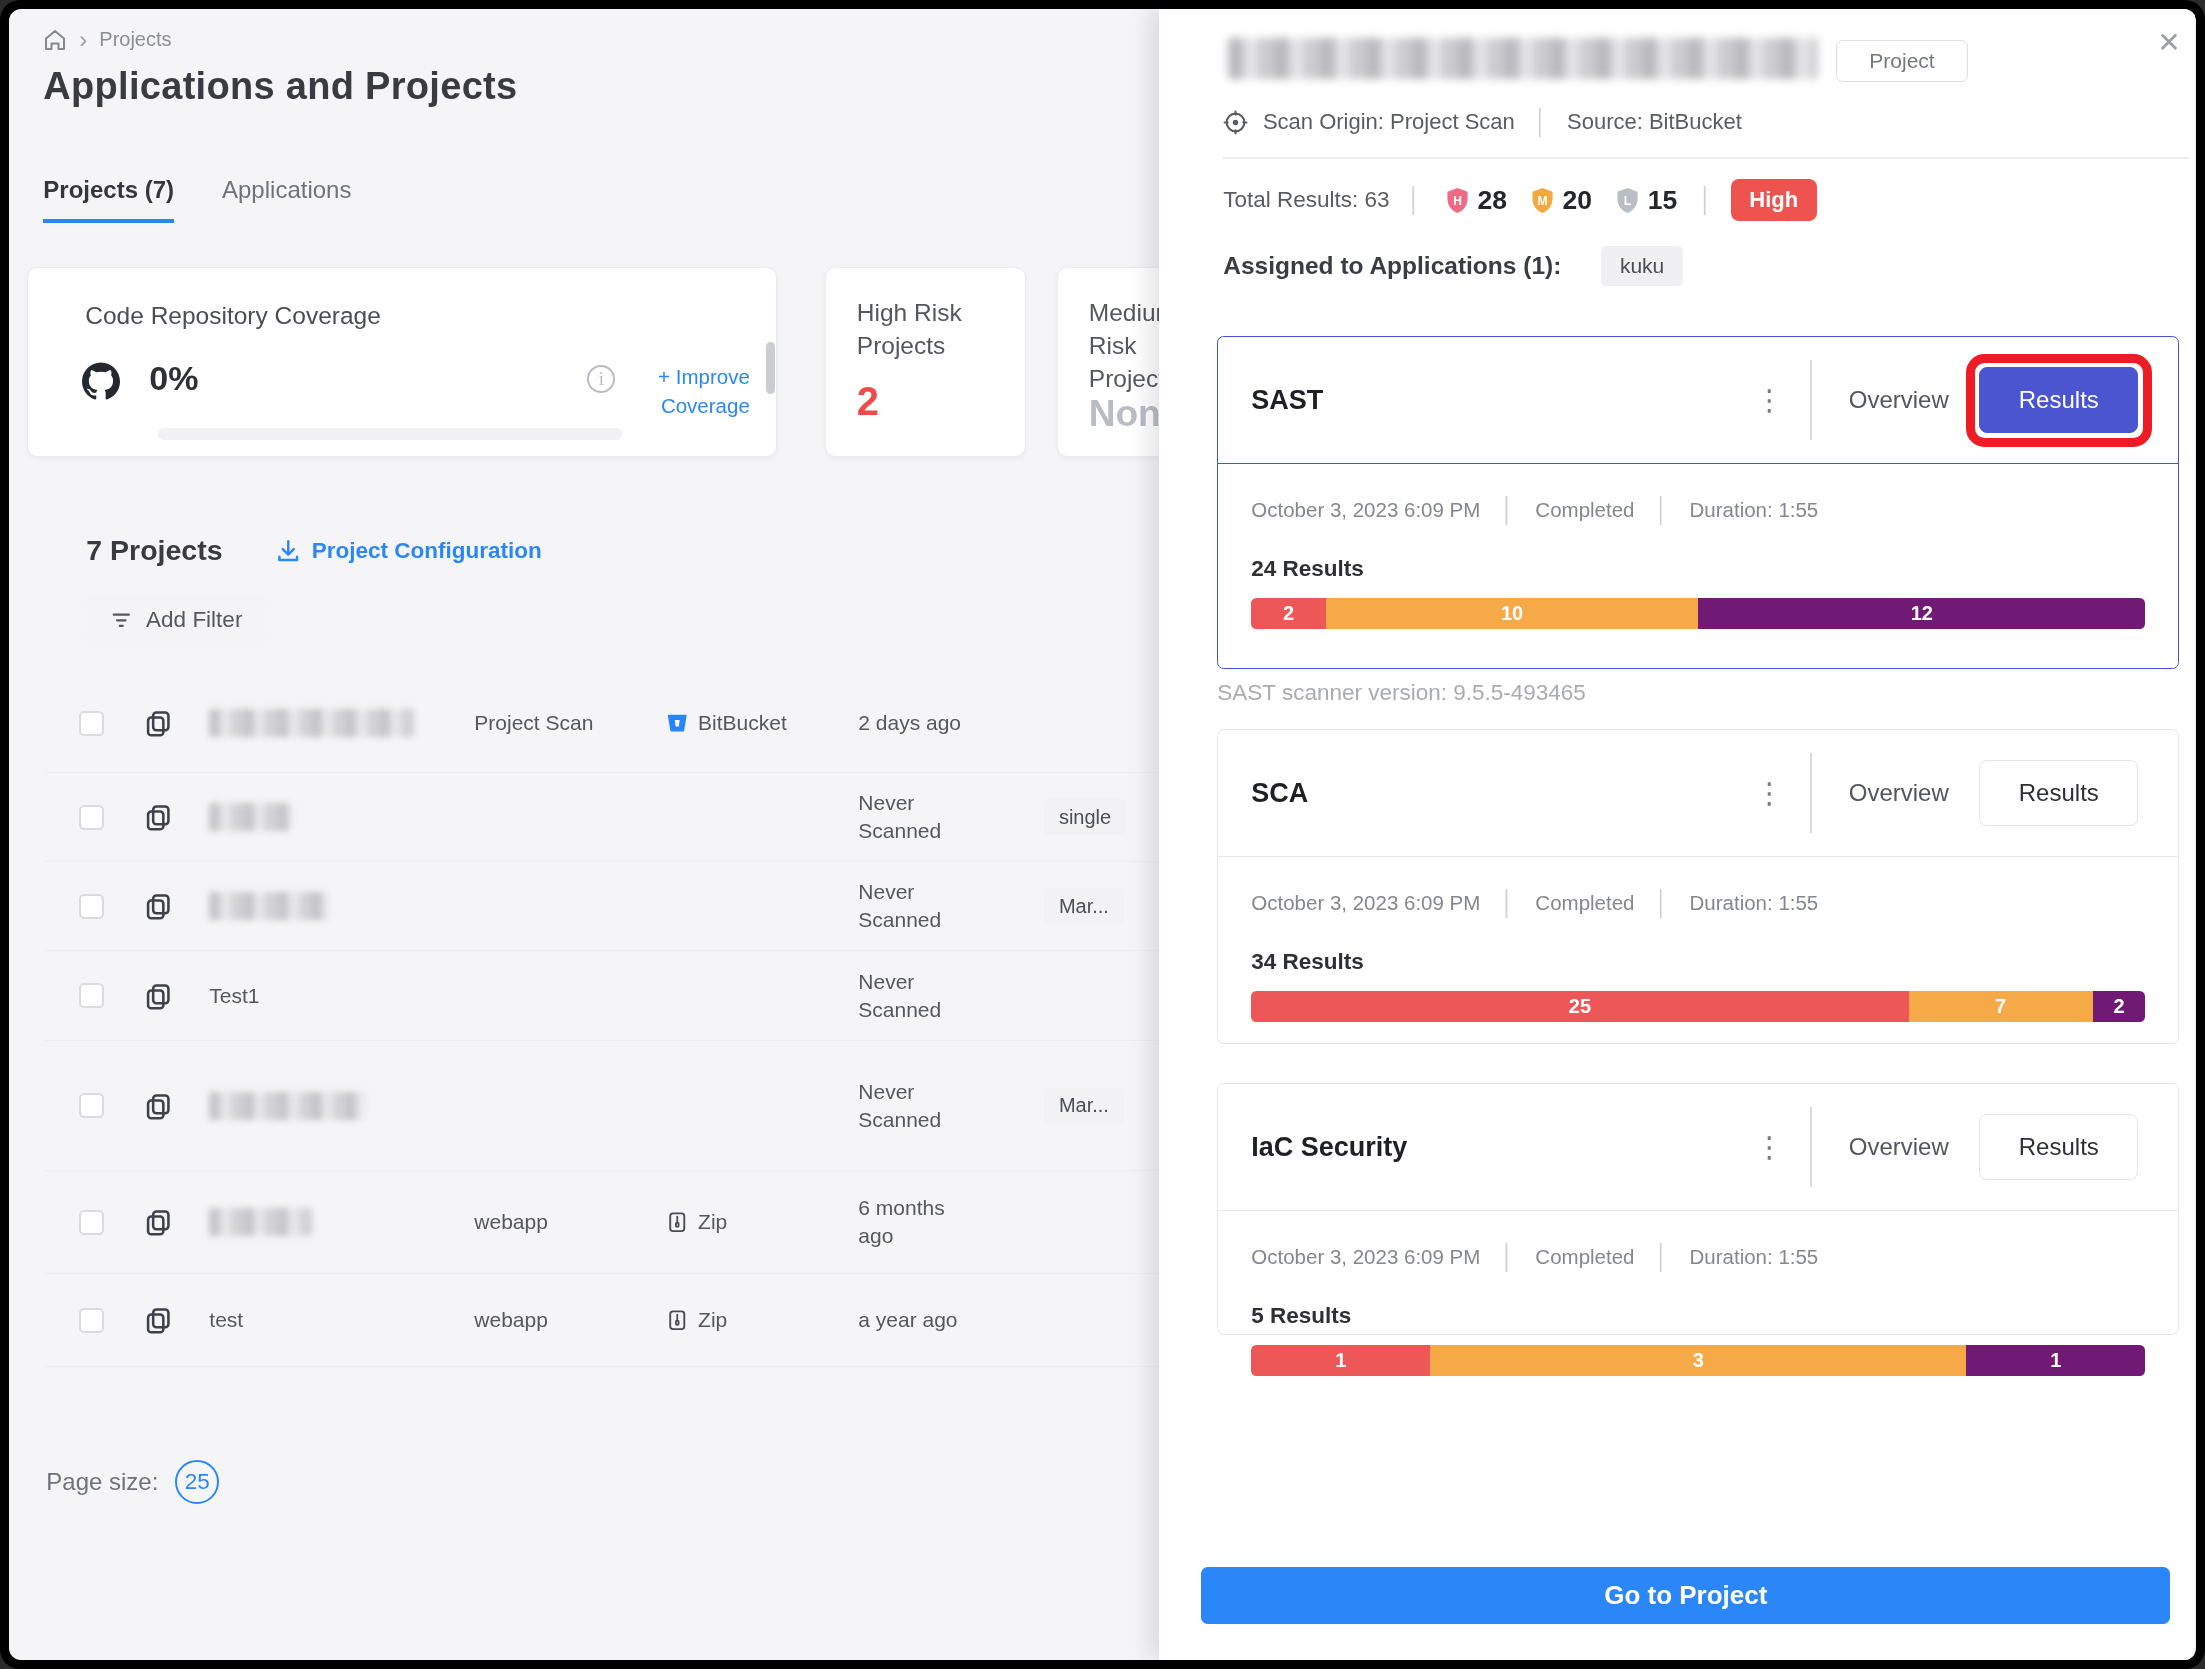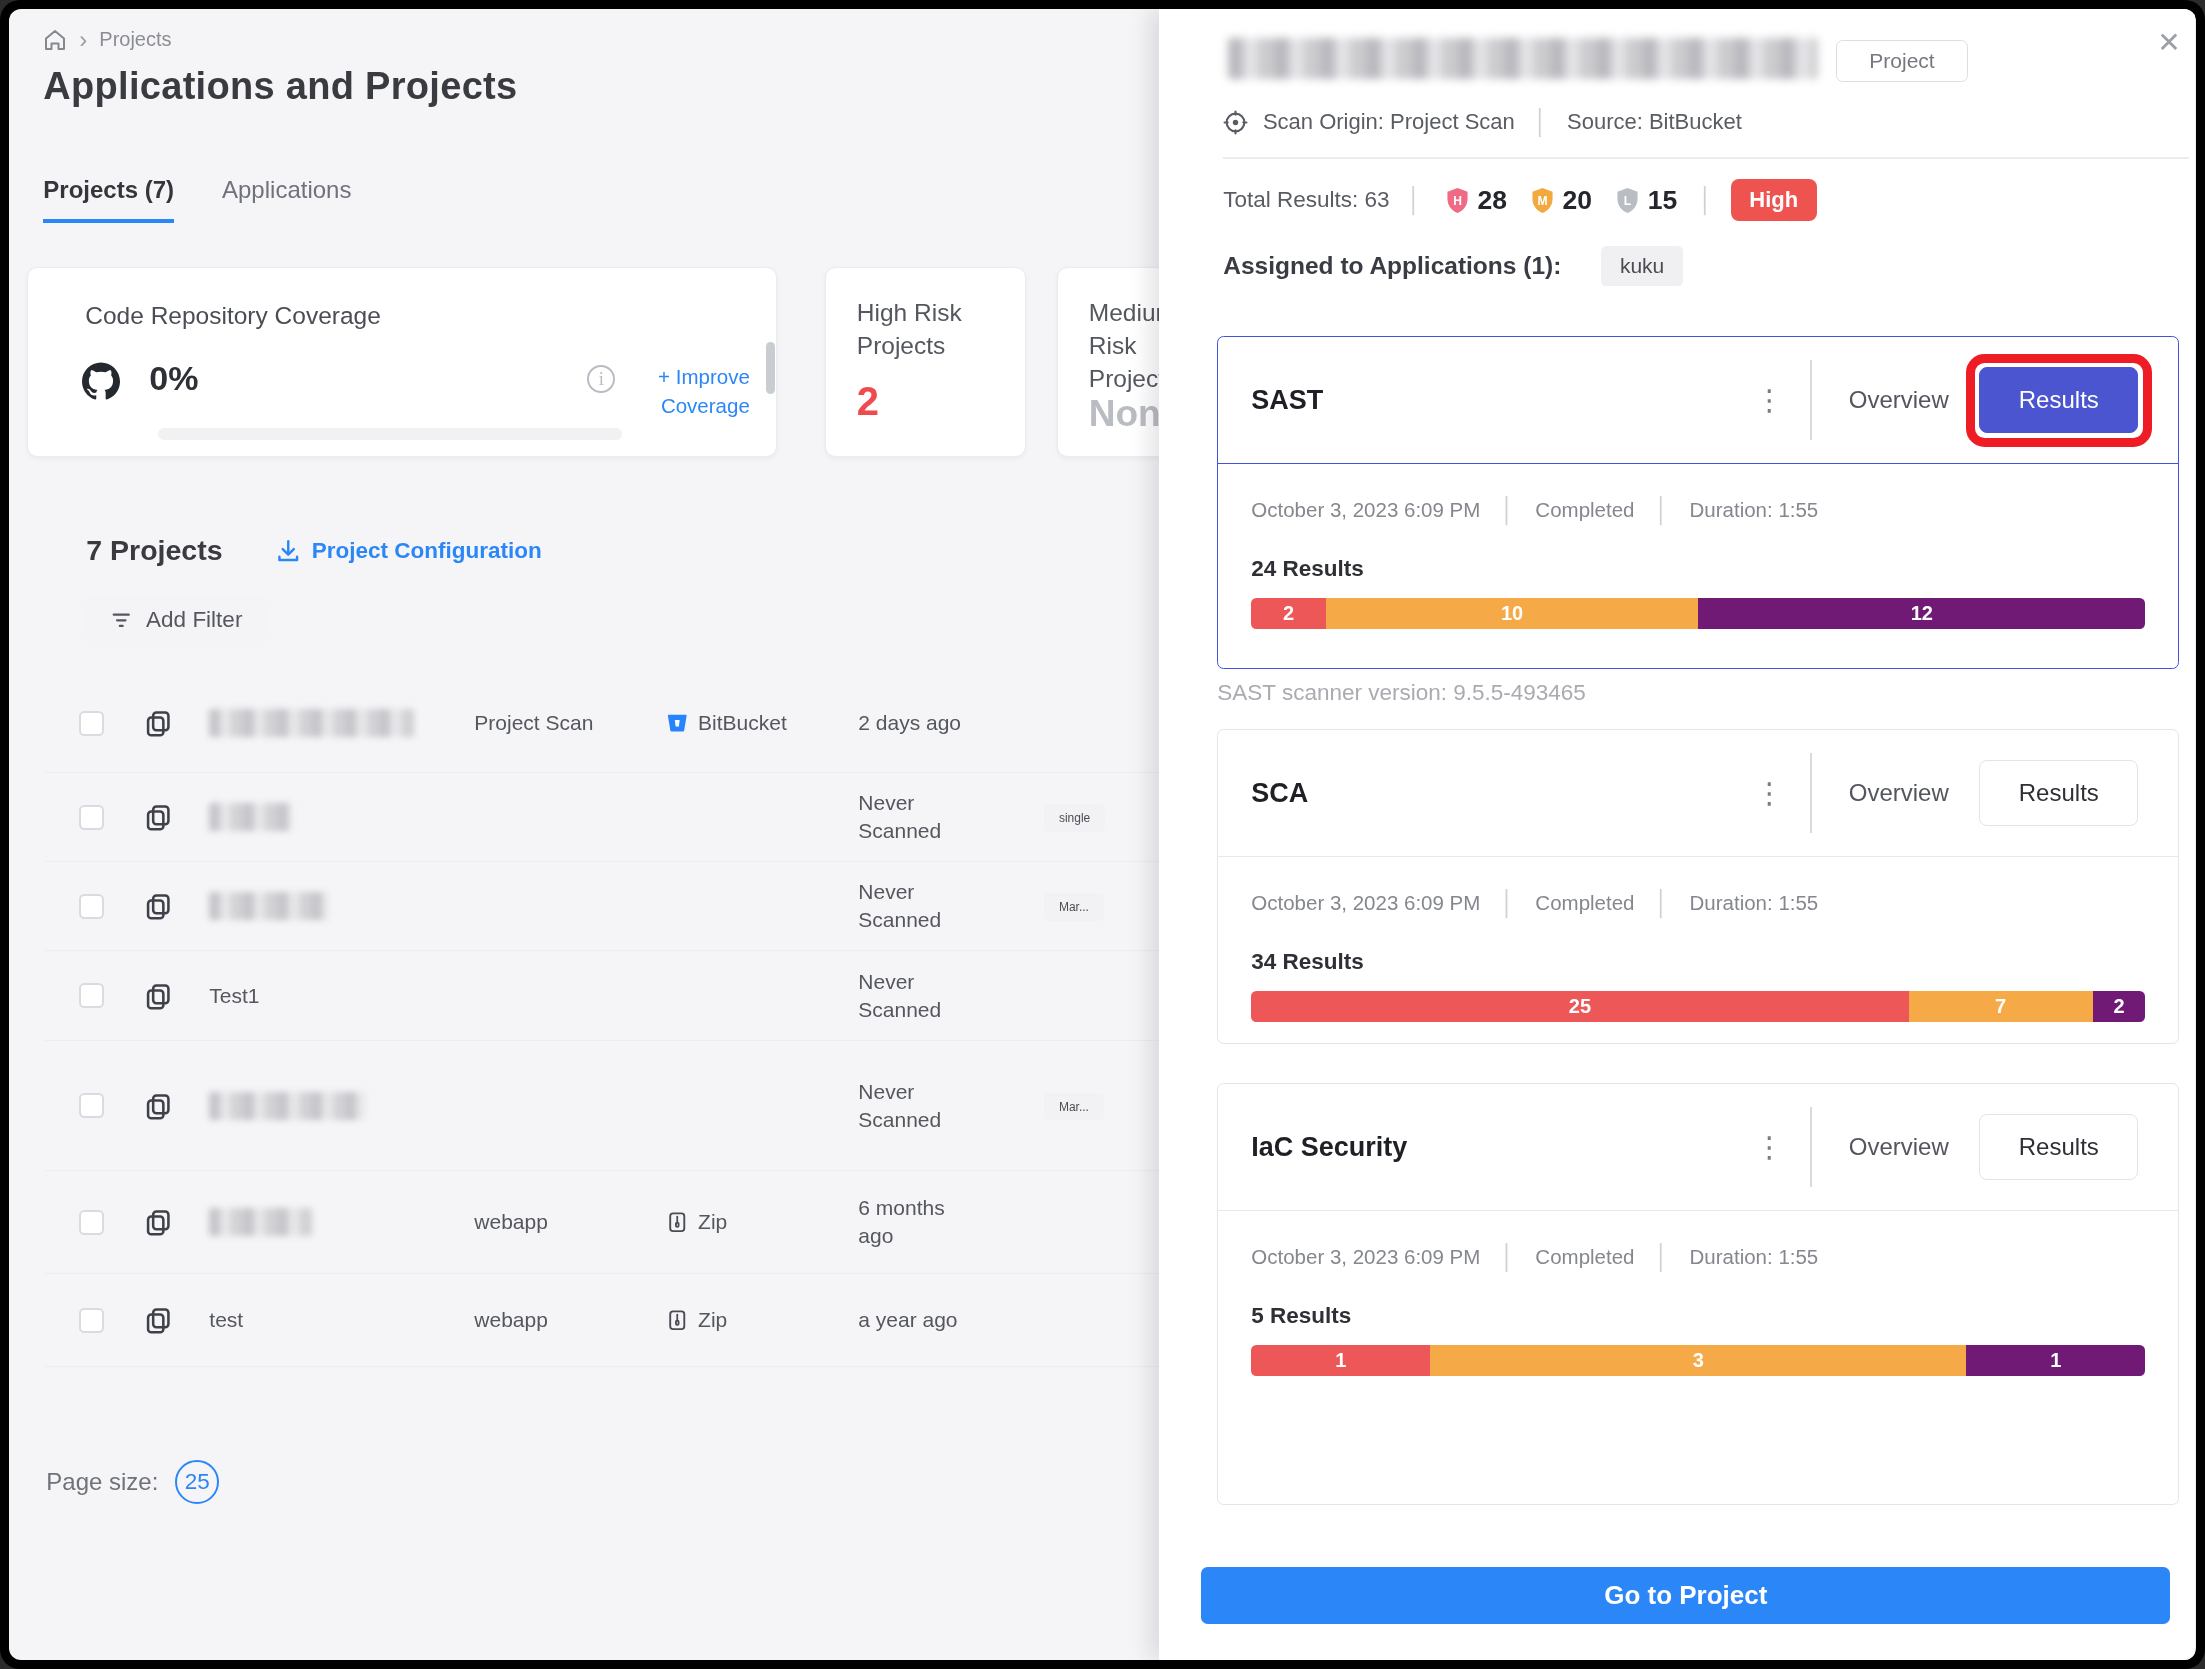--- a/index.html
+++ b/index.html
@@ -38,21 +38,21 @@
   .config-link{display:flex;align-items:center;gap:10.6px;color:#2b87f7;font-size:22.5px;font-weight:600;}
   .add-filter{position:absolute;left:77px;top:588px;height:45px;padding:0 24px;background:#f4f4f6;border-radius:6.6px;display:flex;align-items:center;gap:13.3px;font-size:22.5px;color:#55575f;}
 
   
   .table{position:absolute;left:36px;top:665px;width:1199px;}
   .trow{display:grid;grid-template-columns:64px 66px 265px 192px 192px 186px 166px;align-items:center;padding-left:34px;border-bottom:1.3px solid #ebedef;}
   .thead{height:57px;font-size:21px;font-weight:bold;color:#3f414a;border-bottom:1.3px solid #e4e6e9;}
   .cell{font-size:21px;color:#55575e;}
   .lastscan{width:126px;line-height:28px;}
   .cb{width:25px;height:25px;border:2px solid #d9dbe0;border-radius:5.3px;background:#fff;}
-  .tag-chip{display:inline-block;background:#f2f2f4;border-radius:5.3px;padding:6.6px 14.6px;font-size:12px;color:#4c4e55;white-space:nowrap;}
+  .tag-chip{display:inline-block;background:#f2f2f4;border-radius:5.3px;padding:6.6px 14.6px;font-size:20px;color:#4c4e55;white-space:nowrap;}
   .blur{height:28px;border-radius:2.7px;background:repeating-linear-gradient(90deg,#c6c6cb 0 10.6px,#e6e6e9 10.6px 22.5px,#d2d2d6 22.5px 34px);filter:blur(3.3px);}
   .srcwrap{display:flex;align-items:center;gap:9.3px;}
   .r1{height:99px;} .r2{height:89px;} .r3{height:89px;} .r4{height:90px;} .r5{height:130px;} .r6{height:103px;} .r7{height:93px;}
 
   .pagesize{position:absolute;left:37px;top:1451px;display:flex;align-items:center;gap:17px;font-size:24px;color:#6f727a;}
   .ps-circle{width:44px;height:44px;border:2.7px solid #2b87f7;border-radius:50%;color:#2b87f7;font-size:22.5px;display:flex;align-items:center;justify-content:center;}
 
   
   #panel{position:absolute;left:1150px;top:0;width:1036px;height:1651px;background:#fff;box-shadow:-8px 0 22.5px rgba(20,20,40,.12);z-index:10;}
   .close-x{position:absolute;left:998px;top:17px;font-size:28px;color:#9aa0a6;}
@@ -66,21 +66,21 @@
   .sev{display:flex;align-items:center;gap:5.3px;margin:0 4px;}
   .sev b{font-size:26.5px;color:#24262c;font-weight:bold;}
   .badge-high{background:#ef5350;color:#fff;font-size:22px;font-weight:bold;border-radius:8px;padding:8px 18.6px;}
   .p-assigned{position:absolute;left:64px;top:237px;display:flex;align-items:center;gap:40px;}
   .assigned-label{font-size:24.5px;font-weight:bold;color:#3a3c43;}
   .app-chip{background:#f0f0f2;border-radius:5.3px;padding:8px 18.6px;font-size:21px;color:#4a4c52;}
 
   .scard{position:absolute;left:58px;width:962px;background:#fff;border:1.3px solid #e4e5e8;border-radius:6.6px;}
   #scard-sast{top:327px;height:333px;border-color:#4353dd;}
   #scard-sca{top:720px;height:315px;}
-  #scard-iac{top:1074px;height:422px;}
+  #scard-iac{top:1074px;height:252px;}
   .scard-head{height:127px;display:flex;align-items:center;padding:0 40px 0 33px;border-bottom:1.3px solid #e8e9eb;}
   #scard-sast .scard-head{border-bottom-color:#4353dd;}
   .scard-title{font-size:27px;font-weight:bold;color:#1e2026;flex:1;}
   .kebab{font-size:29px;color:#7a7d84;padding:0 20px;}
   .head-div{width:1.3px;height:80px;background:#d8dadd;margin:0 6.6px;}
   .overview-link{font-size:24px;color:#54565e;padding:0 30.5px;}
   .results-btn{width:159px;height:66px;border:1.3px solid #e2e4e8;border-radius:8px;background:#fff;color:#2e3036;font-size:24px;display:flex;align-items:center;justify-content:center;}
   .ringwrap{position:relative;}
   .results-btn.active{background:#4a55cf;border-color:#4a55cf;color:#fff;}
   .ann-ring{position:absolute;left:-13.3px;top:-13.3px;right:-13.3px;bottom:-13.3px;border:9.3px solid #ee1c25;border-radius:18.6px;pointer-events:none;}

